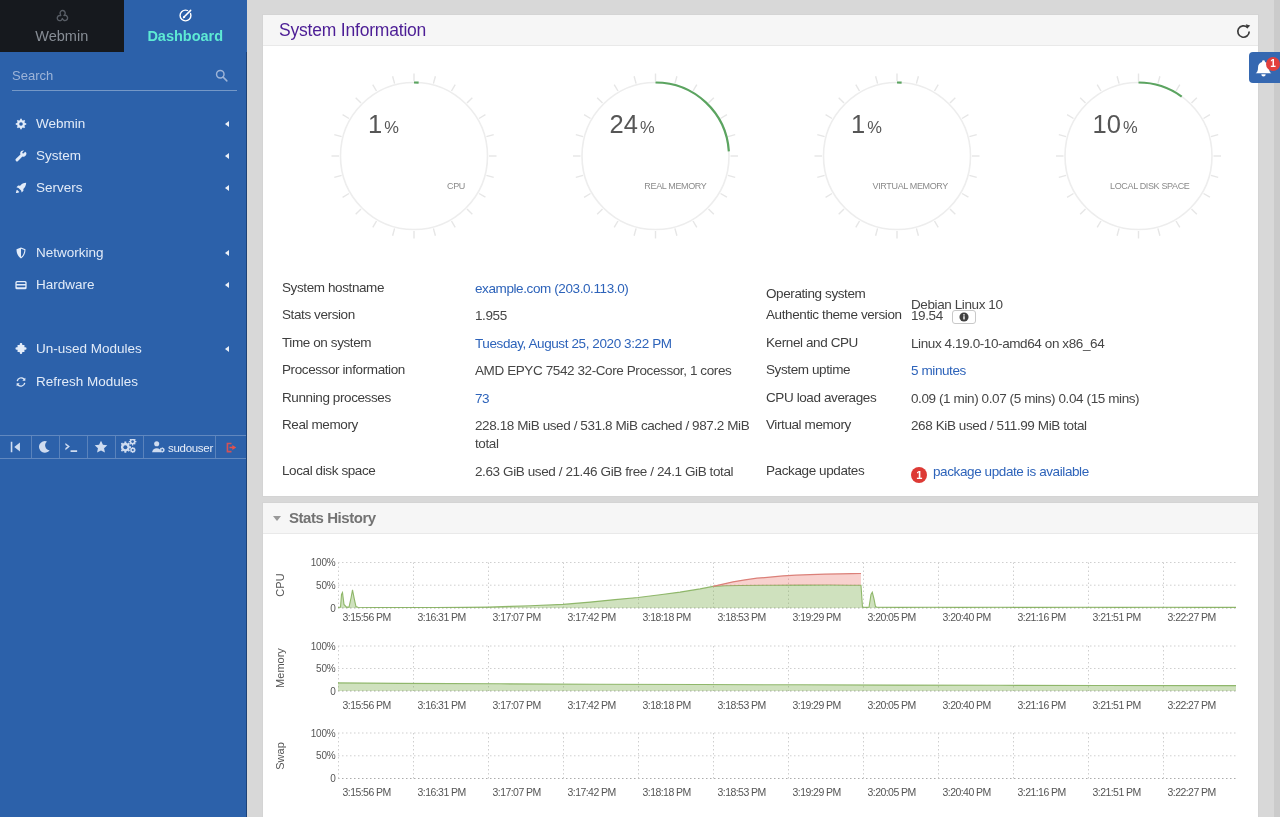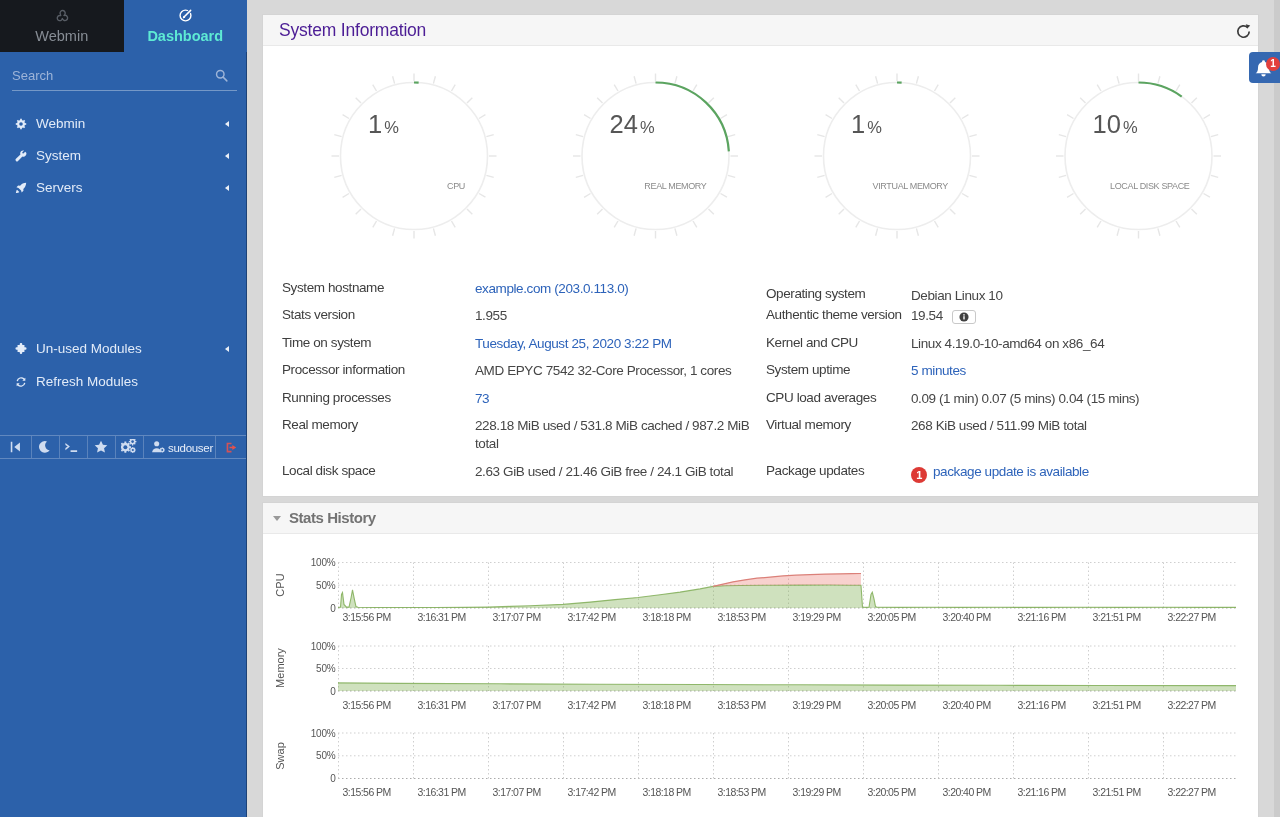--- a/index.html
+++ b/index.html
@@ -172,21 +172,21 @@
 <div class="val" style="left:475px;top:334.5px"><a>Tuesday, August 25, 2020 3:22 PM</a></div>
 <div class="lab" style="left:282px;top:362px">Processor information</div>
 <div class="val" style="left:475px;top:362px">AMD EPYC 7542 32-Core Processor, 1 cores</div>
 <div class="lab" style="left:282px;top:389.5px">Running processes</div>
 <div class="val" style="left:475px;top:389.5px"><a>73</a></div>
 <div class="lab" style="left:282px;top:417px">Real memory</div>
 <div class="val" style="left:475px;top:417px">228.18 MiB used / 531.8 MiB cached / 987.2 MiB<br>total</div>
 <div class="lab" style="left:282px;top:462.5px">Local disk space</div>
 <div class="val" style="left:475px;top:462.5px">2.63 GiB used / 21.46 GiB free / 24.1 GiB total</div>
 <div class="lab" style="left:766px;top:286px">Operating system</div>
-<div class="val" style="left:911px;top:287px">Debian Linux 10</div>
+<div class="val" style="left:911px;top:296px">Debian Linux 10</div>
 <div class="lab" style="left:766px;top:307px">Authentic theme version</div>
 <div class="val" style="left:911px;top:307px">19.54<span style="display:inline-block;vertical-align:-2px;margin-left:9px;width:24px;height:14px;border:1px solid #c9c9c9;border-radius:3px;background:#fff;text-align:center;line-height:13px"><svg width="10" height="10" viewBox="0 0 16 16" fill="#3f3f3f">
         <circle cx="8" cy="8" r="7.3"></circle>
         <rect x="6.9" y="6.7" width="2.2" height="5.2" fill="#fff"></rect>
         <circle cx="8" cy="4.6" r="1.25" fill="#fff"></circle>
       </svg></span></div>
 <div class="lab" style="left:766px;top:334.5px">Kernel and CPU</div>
 <div class="val" style="left:911px;top:334.5px">Linux 4.19.0-10-amd64 on x86_64</div>
 <div class="lab" style="left:766px;top:362px">System uptime</div>
 <div class="val" style="left:911px;top:362px"><a>5 minutes</a></div>
@@ -339,20 +339,34 @@
       <span class="mt">System</span>
       <span class="caret"></span>
     </div>
 <div class="mi" style="top:172px">
       <svg width="12" height="12" viewBox="0 0 16 16" fill="#e3ecf9" style="position:absolute;left:14.5px;top:10px">
         <path d="M14.9 1.1 C11.5 1.2 8.7 2.6 6.8 4.9 L4.3 4.7 L1.9 7.1 L4.6 7.9 L8.1 11.4 L8.9 14.1 L11.3 11.7 L11.1 9.2 C13.4 7.3 14.8 4.5 14.9 1.1 Z M2.7 10.2 C1.8 10.9 1.4 13 1.2 14.8 C3 14.6 5.1 14.2 5.8 13.3 Z"></path>
       </svg>
       <span class="mt">Servers</span>
       <span class="caret"></span>
     </div>
+<div class="mi" style="top:237px">
+      <svg width="12" height="12" viewBox="0 0 16 16" fill="#e3ecf9" style="position:absolute;left:14.5px;top:10px">
+        <path d="M8 0.8 L14 3 C14 8.5 12 12.6 8 15.2 C4 12.6 2 8.5 2 3 Z M8 2.4 L8 13.4 C10.8 11.3 12.3 8.2 12.5 4.1 Z"></path>
+      </svg>
+      <span class="mt">Networking</span>
+      <span class="caret"></span>
+    </div>
+<div class="mi" style="top:269px">
+      <svg width="12" height="12" viewBox="0 0 16 16" fill="#e3ecf9" style="position:absolute;left:14.5px;top:10px">
+        <path fill-rule="evenodd" d="M2.5 2.5 h11 a2 2 0 0 1 2 2 v7 a2 2 0 0 1 -2 2 h-11 a2 2 0 0 1 -2 -2 v-7 a2 2 0 0 1 2 -2 Z M3.2 4.2 h9.6 a1 1 0 0 1 1 1 v1.4 h-11.6 v-1.4 a1 1 0 0 1 1 -1 Z M2.2 8.6 h11.6 v1.4 a1 1 0 0 1 -1 1 h-9.6 a1 1 0 0 1 -1 -1 Z"></path>
+      </svg>
+      <span class="mt">Hardware</span>
+      <span class="caret"></span>
+    </div>
 <div class="mi" style="top:333px">
       <svg width="12" height="12" viewBox="0 0 16 16" fill="#e3ecf9" style="position:absolute;left:14.5px;top:10px">
         <path d="M6.3 1.6 a1.7 1.7 0 0 1 3.4 0 v1.1 h2.9 v2.9 h1.1 a1.7 1.7 0 0 1 0 3.4 h-1.1 v2.9 h-2.9 v1.2 a1.7 1.7 0 0 1 -3.4 0 v-1.2 h-2.9 v-2.9 h-1.1 a1.7 1.7 0 0 1 0 -3.4 h1.1 v-2.9 h2.9 Z"></path>
       </svg>
       <span class="mt">Un-used Modules</span>
       <span class="caret"></span>
     </div>
 <div class="mi" style="top:366px">
       <svg width="12" height="12" viewBox="0 0 16 16" fill="#e3ecf9" style="position:absolute;left:14.5px;top:10px">
         <path d="M13.8 2.2 v4 h-4 l1.55-1.55 a4.4 4.4 0 0 0 -7.5 2.3 l-1.75-0.4 a6.2 6.2 0 0 1 10.5 -3.1 Z M2.2 13.8 v-4 h4 L4.65 11.35 a4.4 4.4 0 0 0 7.5 -2.3 l1.75 0.4 a6.2 6.2 0 0 1 -10.5 3.1 Z"></path>

